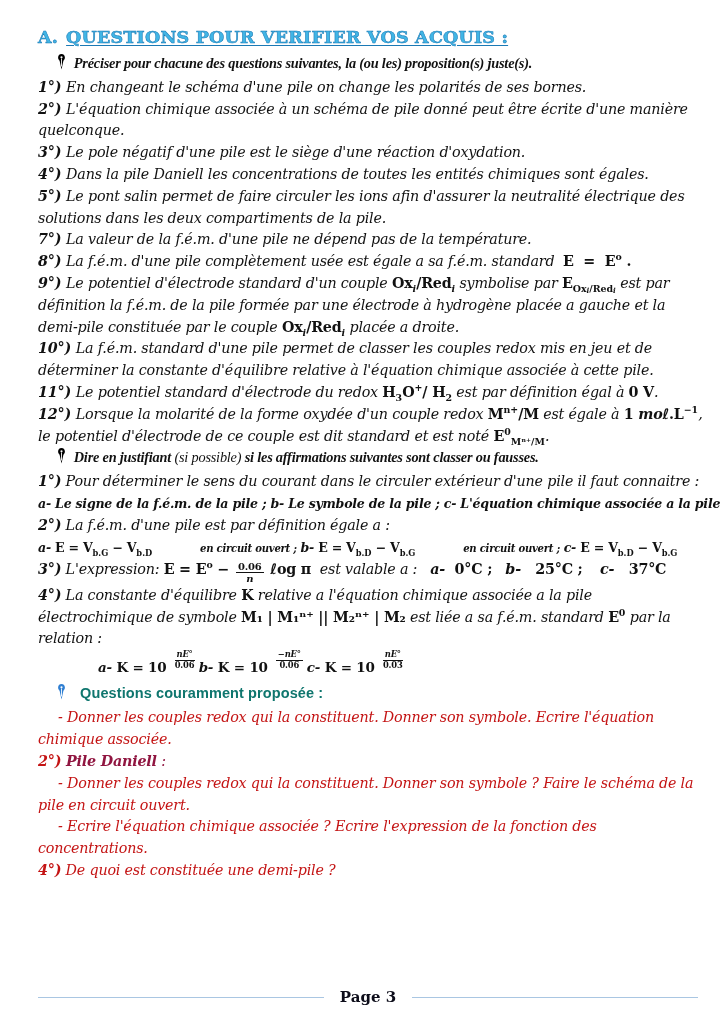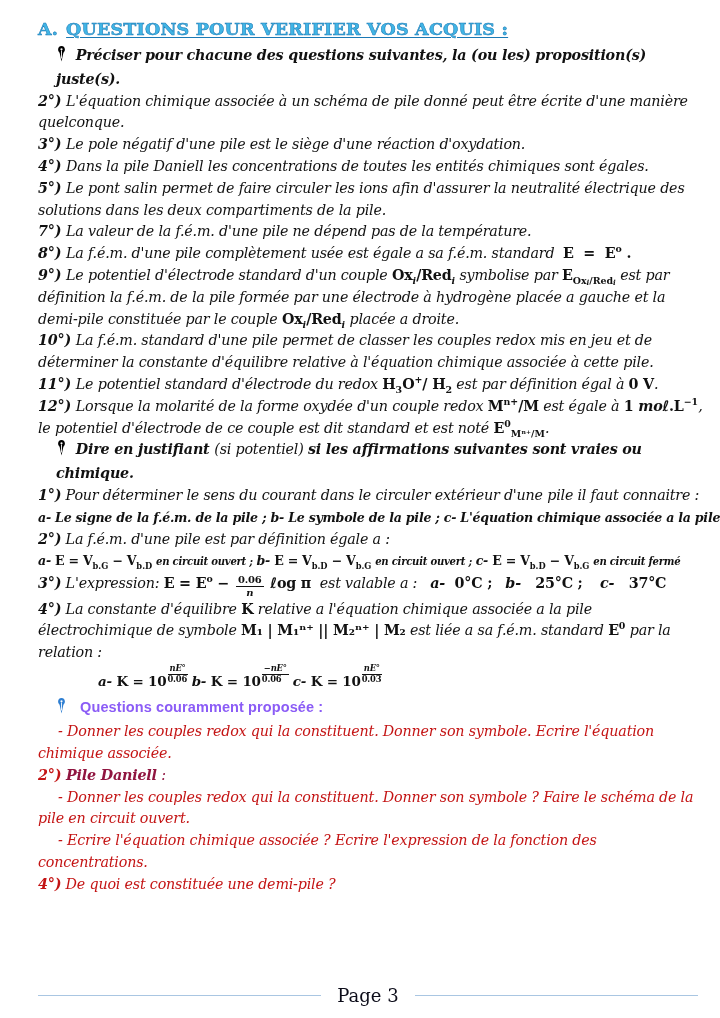--- a/index.html
+++ b/index.html
@@ -1,88 +1,89 @@
 <!DOCTYPE html>
 <html><head>
 <meta charset="utf-8">
 <style>
   html,body{margin:0;padding:0;background:#ffffff;}
   body{
     width:720px;height:1018px;position:relative;overflow:hidden;
     font-family:"DejaVu Serif","DejaVu Sans",serif;
     font-style:italic;color:#111;font-size:14.3px;letter-spacing:-0.2px;
   }
-  #doc{position:absolute;top:0;left:0;right:0;bottom:34px;overflow:hidden;padding:16px 16px 0 38px;}
+  #doc{position:absolute;top:0;left:0;right:0;bottom:34px;overflow:hidden;padding:24px 16px 0 38px;}
   .heading{
     font-style:normal;font-weight:bold;font-size:17.5px;line-height:26px;
     color:#41b5e5;-webkit-text-stroke:0.55px #1b79b5;letter-spacing:0.2px;margin-bottom:3px;
   }
   .heading .title{text-decoration:underline;text-underline-offset:2px;margin-left:8px;}
   .line{line-height:21.8px;min-height:21.8px;white-space:pre-wrap;}
-  .bullet{padding-left:18px;}
+  .bullet{padding-left:18px;font-family:Liberation Serif, serif;}
   .s3head{padding-left:18px;line-height:23px;}
   .bi{font-weight:bold;}
   .m{font-style:normal;font-weight:bold;font-family:"DejaVu Serif","DejaVu Sans",serif;}
   .itl{font-style:italic;}
-  .sm{font-size:0.8em;}
+  .sm{font-size:0.8em;margin-left:44px;}
   .sup{vertical-align:super;font-size:0.66em;line-height:0;letter-spacing:0;}
   .sub{vertical-align:sub;font-size:0.66em;line-height:0;letter-spacing:0;}
   .sub2{vertical-align:-0.75em;font-size:0.5em;line-height:0;letter-spacing:0;}
   .red{color:#c41414;}
   .mar{color:#901540;}
   .ph{
     font-family:"Liberation Sans",sans-serif;font-style:normal;font-weight:bold;
-    color:#8b5cf6;font-size:14.5px;letter-spacing:0.1px;
+    color:#0f766e;font-size:14.5px;letter-spacing:0.1px;
   }
   .ind{text-indent:20px;}
   .fit{white-space:nowrap;font-size:12.6px;letter-spacing:-0.25px;}
   .kline{white-space:nowrap;padding-left:60px;font-size:13.5px;line-height:30px;min-height:30px;}
   .frac{display:inline-block;text-align:center;vertical-align:-0.55em;line-height:1;margin:0 2px;}
   .frac .fn{display:block;border-bottom:1.2px solid currentColor;padding:0 2px;font-size:0.7em;line-height:1.15;}
   .frac .fd{display:block;font-size:0.7em;font-style:italic;line-height:1.15;}
-  .supfrac{display:inline-block;vertical-align:0.55em;line-height:1;margin-left:1px;font-size:0.62em;}
+  .supfrac{display:inline-block;text-align:center;vertical-align:0.55em;line-height:1;margin-left:8px;font-size:0.62em;}
   .supfrac .fn{display:block;border-bottom:1px solid currentColor;padding:0 2px;font-style:italic;line-height:1.15;}
   .supfrac .fd{display:block;line-height:1.15;}
   .nib{display:inline-block;vertical-align:-2px;color:#000;width:11px;}
   .nib.blue{color:#2f7fd2;}
   .footer{
     position:absolute;left:38px;right:22px;bottom:12px;
     display:flex;align-items:center;gap:16px;
   }
   .footer .rule{flex:1;height:1px;background:#a9c6e2;}
-  .footer .label{font-style:normal;font-weight:normal;font-size:18px;color:#0d0d1a;letter-spacing:0;}
+  .footer .label{font-style:normal;font-weight:bold;font-size:15px;color:#0d0d1a;letter-spacing:0;}
 </style>
 </head>
 <body>
 
 <div id="doc">
   <div class="heading">
     <span>A.</span><span class="title">QUESTIONS POUR VERIFIER VOS ACQUIS :</span>
   </div>
   <div id="lines">
       <div class="line bullet"><span class="nib "><svg width="11" height="16" viewBox="0 0 11 16">
             <path d="M5.5 0 C7.7 0 8.9 1.7 8.9 3.5 C8.9 4.9 8.3 5.9 7.4 6.7 L5.5 15.6 L3.6 6.7 C2.7 5.9 2.1 4.9 2.1 3.5 C2.1 1.7 3.3 0 5.5 0 Z" fill="currentColor"></path>
             <circle cx="5.5" cy="3.3" r="1.1" fill="#fff"></circle>
             <path d="M5.5 4.6 L5.5 12.5" stroke="#fff" stroke-width="0.9"></path>
           </svg></span><span class="">  </span><span class="bi">Préciser pour chacune des questions suivantes, la (ou les) proposition(s) juste(s).</span></div>
+      <div class="line "><span class="bi">1°) </span><span class="">En changeant le schéma d'une pile on change les polarités de ses bornes.</span></div>
       <div class="line "><span class="bi">2°) </span><span class="">L'équation chimique associée à un schéma de pile donné peut être écrite d'une manière quelconque.</span></div>
       <div class="line "><span class="bi">3°) </span><span class="">Le pole négatif d'une pile est le siège d'une réaction d'oxydation.</span></div>
       <div class="line "><span class="bi">4°) </span><span class="">Dans la pile Daniell les concentrations de toutes les entités chimiques sont égales.</span></div>
       <div class="line "><span class="bi">5°) </span><span class="">Le pont salin permet de faire circuler les ions afin d'assurer la neutralité électrique des solutions dans les deux compartiments de la pile.</span></div>
       <div class="line "><span class="bi">7°) </span><span class="">La valeur de la f.é.m. d'une pile ne dépend pas de la température.</span></div>
       <div class="line "><span class="bi">8°) </span><span class="">La f.é.m. d'une pile complètement usée est égale a sa f.é.m. standard  </span><span class="m">E  =  E</span><span class="m sup">o</span><span class="m"> .</span></div>
       <div class="line "><span class="bi">9°) </span><span class="">Le potentiel d'électrode standard d'un couple </span><span class="m">Ox</span><span class="m sub itl">i</span><span class="m">/Red</span><span class="m sub itl">i</span><span class=""> symbolise par </span><span class="m">E</span><span class="m sub">Ox</span><span class="m sub2 itl">i</span><span class="m sub">/Red</span><span class="m sub2 itl">i</span><span class=""> est par définition la f.é.m. de la pile formée par une électrode à hydrogène placée a gauche et la demi-pile constituée par le couple </span><span class="m">Ox</span><span class="m sub itl">i</span><span class="m">/Red</span><span class="m sub itl">i</span><span class=""> placée a droite.</span></div>
       <div class="line "><span class="bi">10°) </span><span class="">La f.é.m. standard d'une pile permet de classer les couples redox mis en jeu et de déterminer la constante d'équilibre relative à l'équation chimique associée à cette pile.</span></div>
       <div class="line "><span class="bi">11°) </span><span class="">Le potentiel standard d'électrode du redox </span><span class="m">H</span><span class="m sub">3</span><span class="m">O</span><span class="m sup">+</span><span class="m">/ H</span><span class="m sub">2</span><span class=""> est par définition égal à </span><span class="m">0 V</span><span class="">.</span></div>
       <div class="line "><span class="bi">12°) </span><span class="">Lorsque la molarité de la forme oxydée d'un couple redox </span><span class="m">M</span><span class="m sup">n+</span><span class="m">/M</span><span class=""> est égale à </span><span class="m">1 </span><span class="m itl">moℓ</span><span class="m">.L</span><span class="m sup">−1</span><span class="">, le potentiel d'électrode de ce couple est dit standard et est noté </span><span class="m">E</span><span class="m sup">0</span><span class="m sub">Mⁿ⁺/M</span><span class="">.</span></div>
       <div class="line bullet"><span class="nib "><svg width="11" height="16" viewBox="0 0 11 16">
             <path d="M5.5 0 C7.7 0 8.9 1.7 8.9 3.5 C8.9 4.9 8.3 5.9 7.4 6.7 L5.5 15.6 L3.6 6.7 C2.7 5.9 2.1 4.9 2.1 3.5 C2.1 1.7 3.3 0 5.5 0 Z" fill="currentColor"></path>
             <circle cx="5.5" cy="3.3" r="1.1" fill="#fff"></circle>
             <path d="M5.5 4.6 L5.5 12.5" stroke="#fff" stroke-width="0.9"></path>
-          </svg></span><span class="">  </span><span class="bi">Dire en justifiant </span><span class="">(si potentiel) </span><span class="bi">si les affirmations suivantes sont vraies ou chimique.</span></div>
+          </svg></span><span class="">  </span><span class="bi">Dire en justifiant </span><span class="">(si possible) </span><span class="bi">si les affirmations suivantes sont classer ou fausses.</span></div>
       <div class="line "><span class="bi">1°)</span><span class=""> Pour déterminer le sens du courant dans le circuler extérieur d'une pile il faut connaitre :</span></div>
       <div class="line fit"><span class="bi"> a- Le signe de la f.é.m. de la pile ;     b- Le symbole de la pile ;       c- L'équation chimique associée a la pile.</span></div>
       <div class="line "><span class="bi">2°)</span><span class=""> La f.é.m. d'une pile est par définition égale a :</span></div>
       <div class="line fit"><span class="bi">a- </span><span class="m">E = V</span><span class="m sub">b.G</span><span class="m"> − V</span><span class="m sub">b.D</span><span class=""> </span><span class="bi sm">en circuit ouvert ;</span><span class="">   </span><span class="bi">b- </span><span class="m">E = V</span><span class="m sub">b.D</span><span class="m"> − V</span><span class="m sub">b.G</span><span class=""> </span><span class="bi sm">en circuit ouvert ;</span><span class="">   </span><span class="bi">c- </span><span class="m">E = V</span><span class="m sub">b.D</span><span class="m"> − V</span><span class="m sub">b.G</span><span class=""> </span><span class="bi sm">en circuit fermé</span></div>
       <div class="line "><span class="bi">3°)</span><span class=""> L'expression: </span><span class="m">E = E</span><span class="m sup">o</span><span class="m"> − </span><span class="frac m"><span class="fn">0.06</span><span class="fd">n</span></span><span class="m"> ℓog π</span><span class="">  est valable a :   </span><span class="bi">a-  </span><span class="m">0°C ;</span><span class="">   </span><span class="bi">b-   </span><span class="m">25°C ;</span><span class="">    </span><span class="bi">c-   </span><span class="m">37°C</span></div>
       <div class="line "><span class="bi">4°)</span><span class=""> La constante d'équilibre </span><span class="m">K</span><span class=""> relative a l'équation chimique associée a la pile électrochimique de symbole </span><span class="m">M₁ | M₁ⁿ⁺ || M₂ⁿ⁺ | M₂</span><span class=""> est liée a sa f.é.m. standard </span><span class="m">E</span><span class="m sup">0</span><span class=""> par la relation :</span></div>
       <div class="line kline"><span class="bi">a- </span><span class="m">K  =  10</span><span class="supfrac m"><span class="fn">nE°</span><span class="fd">0.06</span></span><span class="">                              </span><span class="bi">b- </span><span class="m">K  =  10</span><span class="supfrac m"><span class="fn">−nE°</span><span class="fd">0.06</span></span><span class="">                             </span><span class="bi">c- </span><span class="m">K  =  10</span><span class="supfrac m"><span class="fn">nE°</span><span class="fd">0.03</span></span></div>
       <div class="line s3head"><span class="nib blue"><svg width="11" height="16" viewBox="0 0 11 16">
             <path d="M5.5 0 C7.7 0 8.9 1.7 8.9 3.5 C8.9 4.9 8.3 5.9 7.4 6.7 L5.5 15.6 L3.6 6.7 C2.7 5.9 2.1 4.9 2.1 3.5 C2.1 1.7 3.3 0 5.5 0 Z" fill="currentColor"></path>
             <circle cx="5.5" cy="3.3" r="1.1" fill="#fff"></circle>

